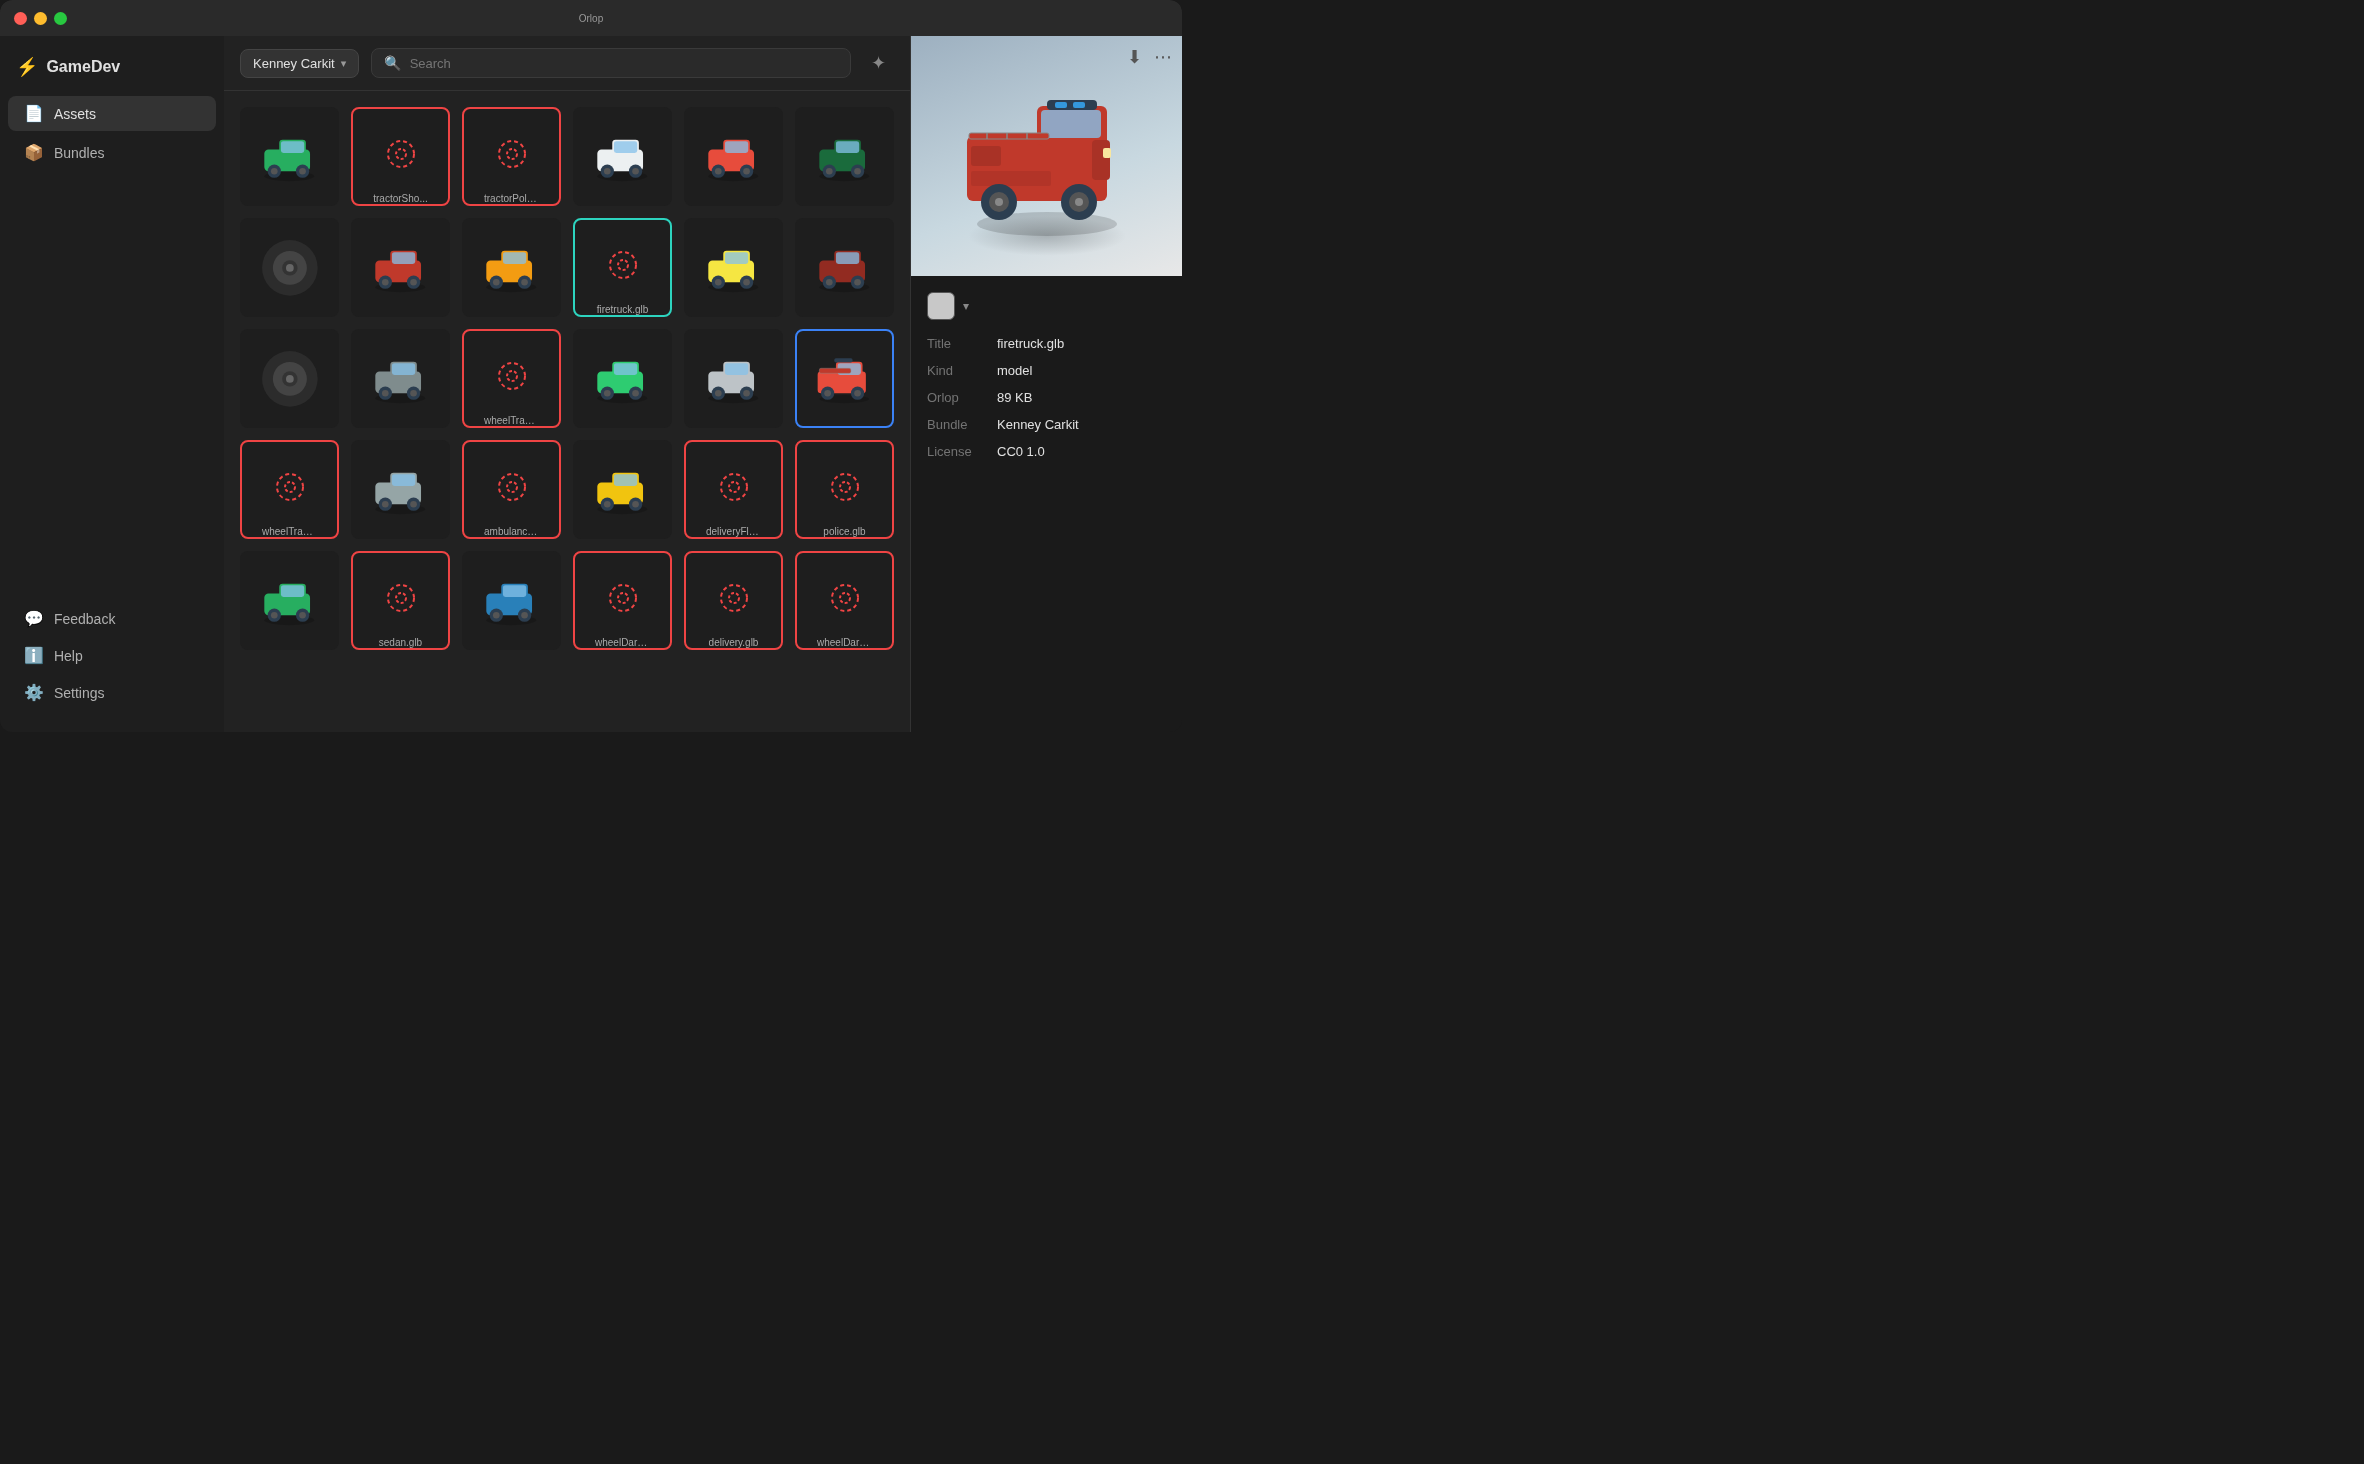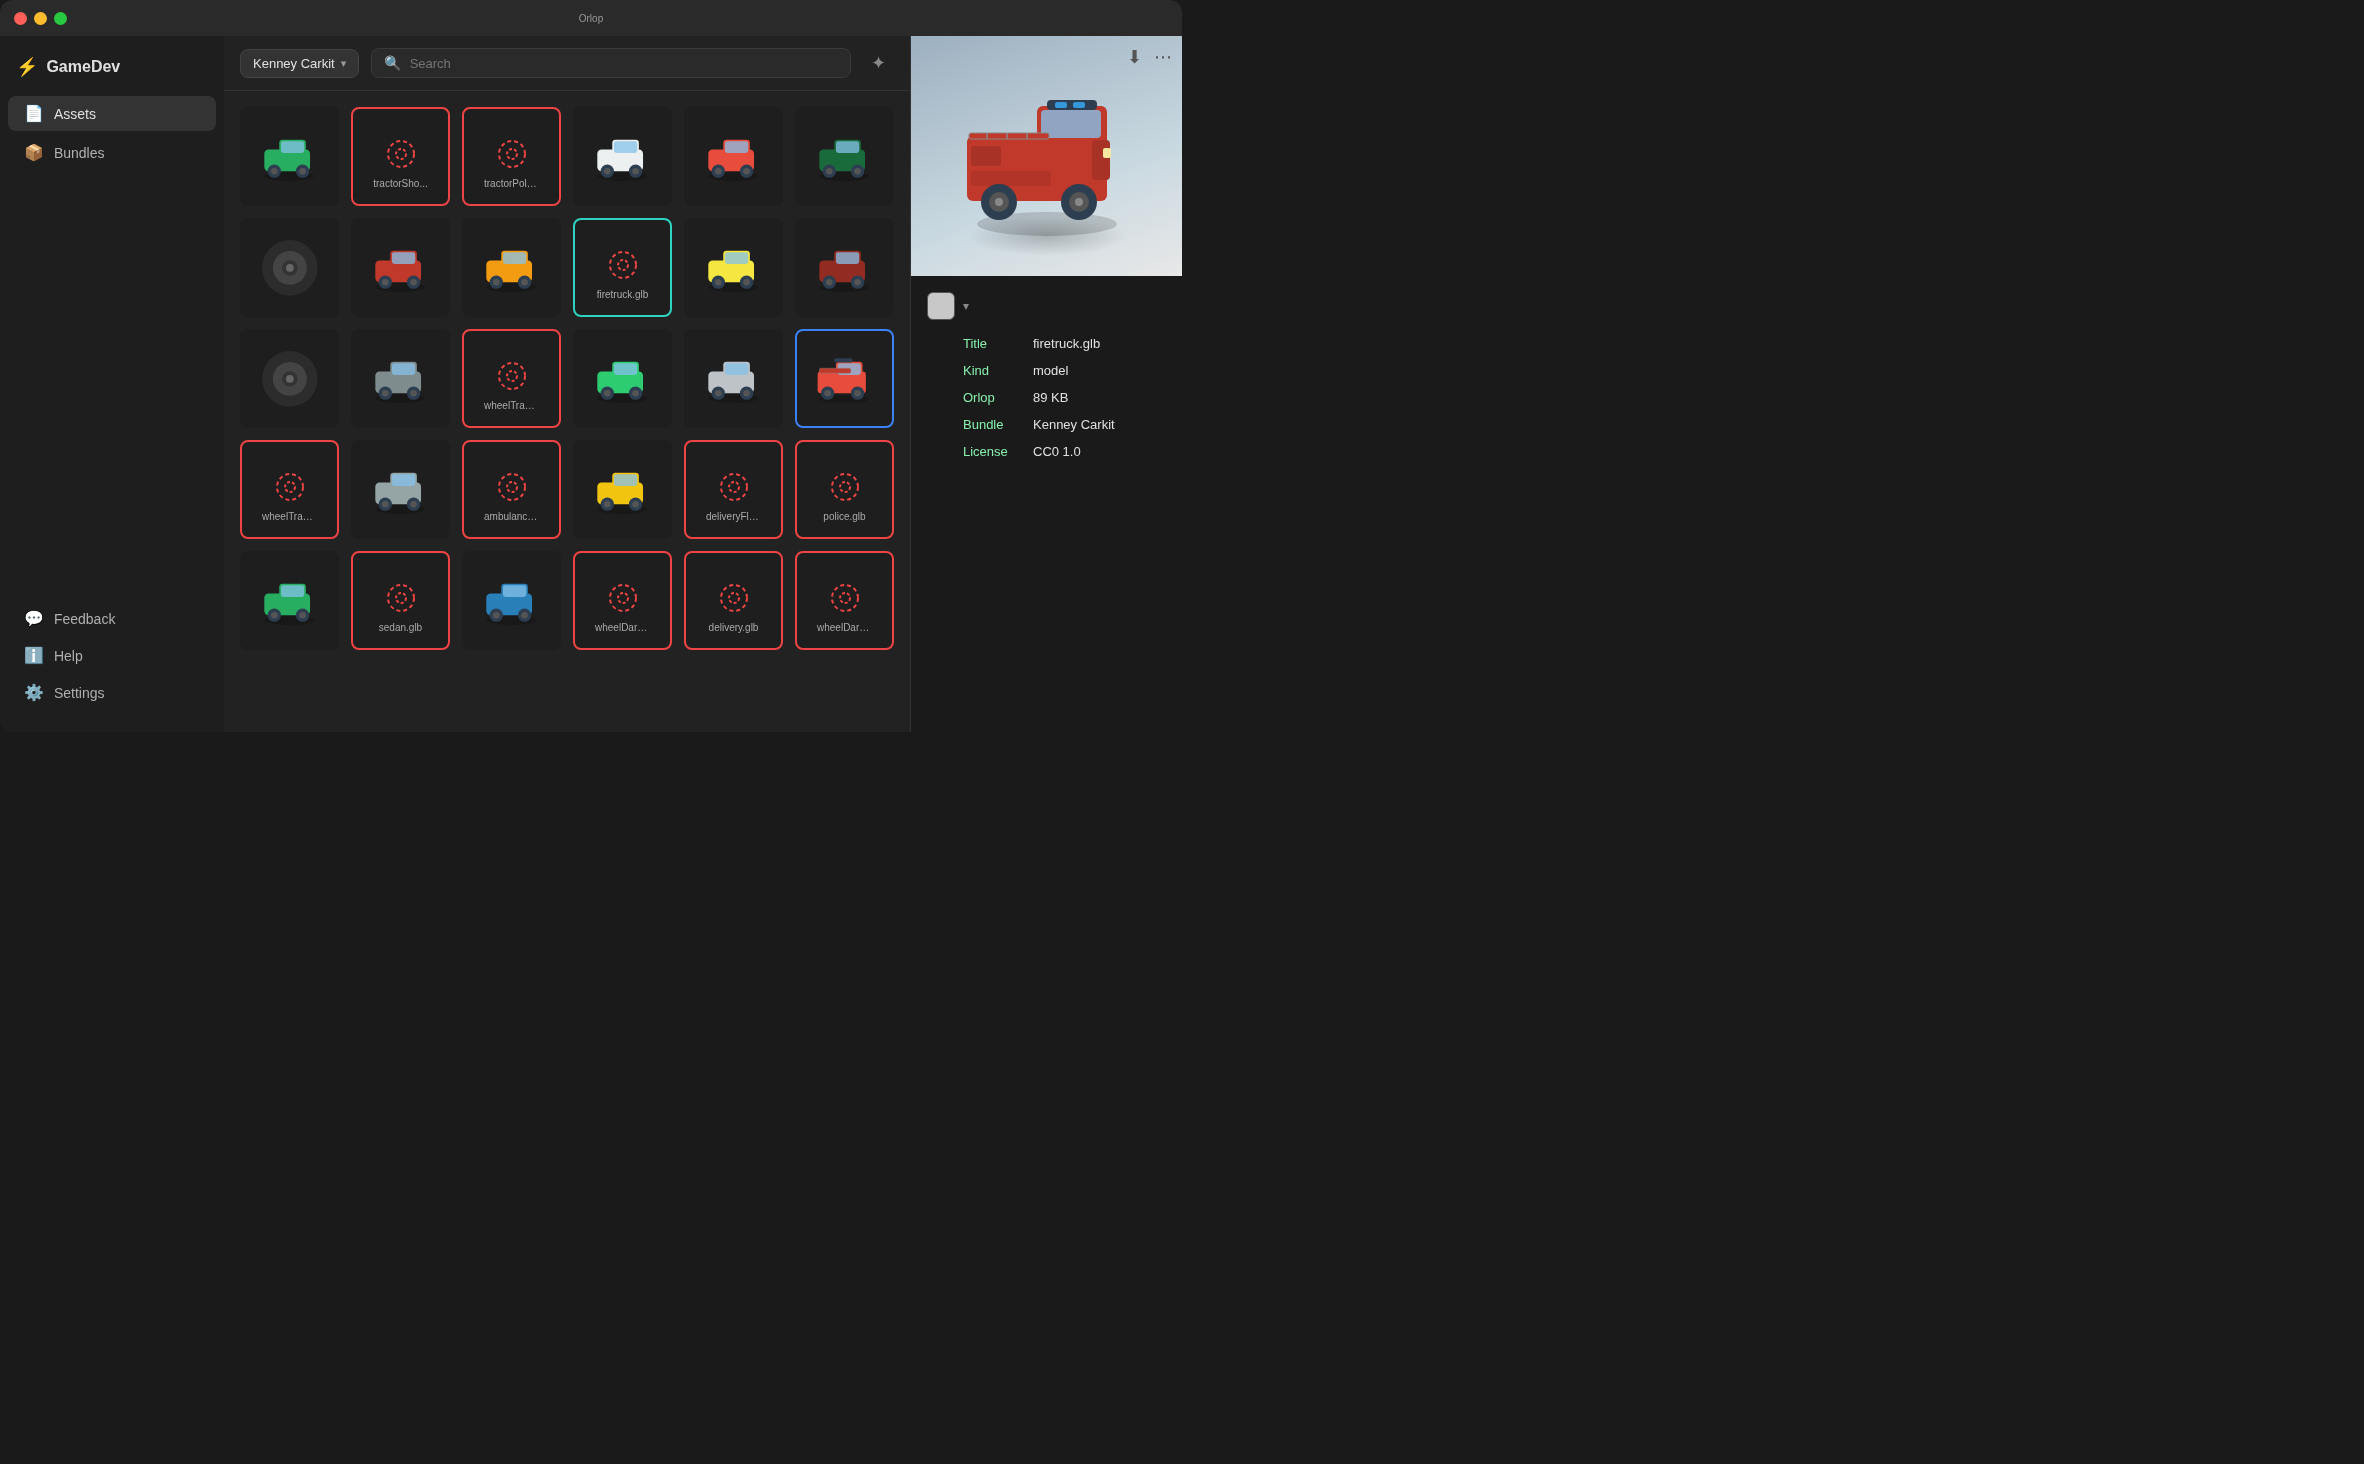--- a/index.html
+++ b/index.html
@@ -190,21 +190,21 @@
       border-color: #2dd4bf;
     }
     .asset-cell.selected-blue {
       border-color: #3b82f6;
     }
     .asset-cell.missing {
       border: 2px solid #ef4444;
     }
     .asset-label {
       position: absolute;
-      bottom: 15px;
+      bottom: 0;
       font-size: 10px;
       color: #aaa;
       text-align: center;
       padding: 0 20px;
       white-space: nowrap;
       overflow: hidden;
       text-overflow: ellipsis;
       width: 100%;
     }
     .missing-icon {
@@ -267,24 +267,23 @@
     .color-chevron {
       color: #888;
       font-size: 12px;
     }
     .detail-row {
       display: flex;
       margin-bottom: 12px;
       font-size: 13px;
     }
     .detail-label {
-      color: #86efac;
+      color: #737373;
       width: 70px;
       flex-shrink: 0;
-      margin-left: 36px;
     }
     .detail-value {
       color: #e0e0e0;
       font-weight: 400;
     }
     .tags-row {
       display: flex;
       flex-direction: column;
       gap: 6px;
     }

